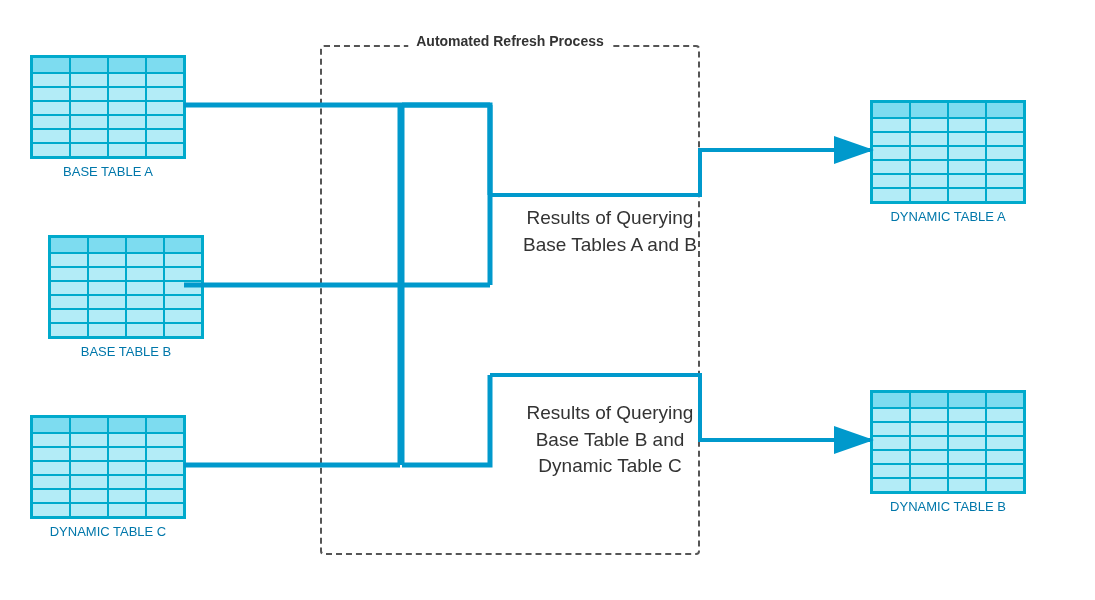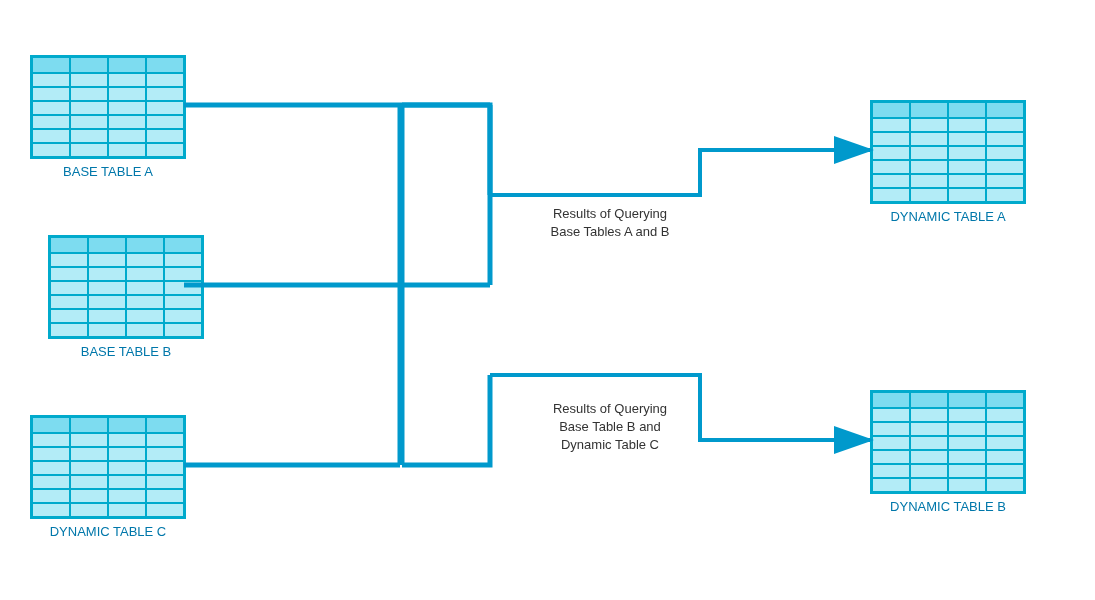--- a/index.html
+++ b/index.html
@@ -82,31 +82,34 @@
       top: 0;
       left: 0;
       width: 1095px;
       height: 600px;
       pointer-events: none;
     }
 
     
     .result-label {
       position: absolute;
-      font-size: 13px;
+      font-size: 19px;
       color: #333;
       text-align: center;
       line-height: 1.4;
     }
   </style>
 </head>
 <body>
 
 <div class="diagram-container">
 
+  <div class="refresh-box" style="left: 320px; top: 45px; width: 380px; height: 510px;">
+    <span class="refresh-box-title">Automated Refresh Process</span>
+  </div>
 
   <div class="table-box" style="left: 30px; top: 55px;">
     <div class="table-grid">
       <div class="row">
           <div class="cell header"></div>
           <div class="cell header"></div>
           <div class="cell header"></div>
           <div class="cell header"></div>
         </div>
       <div class="row">

